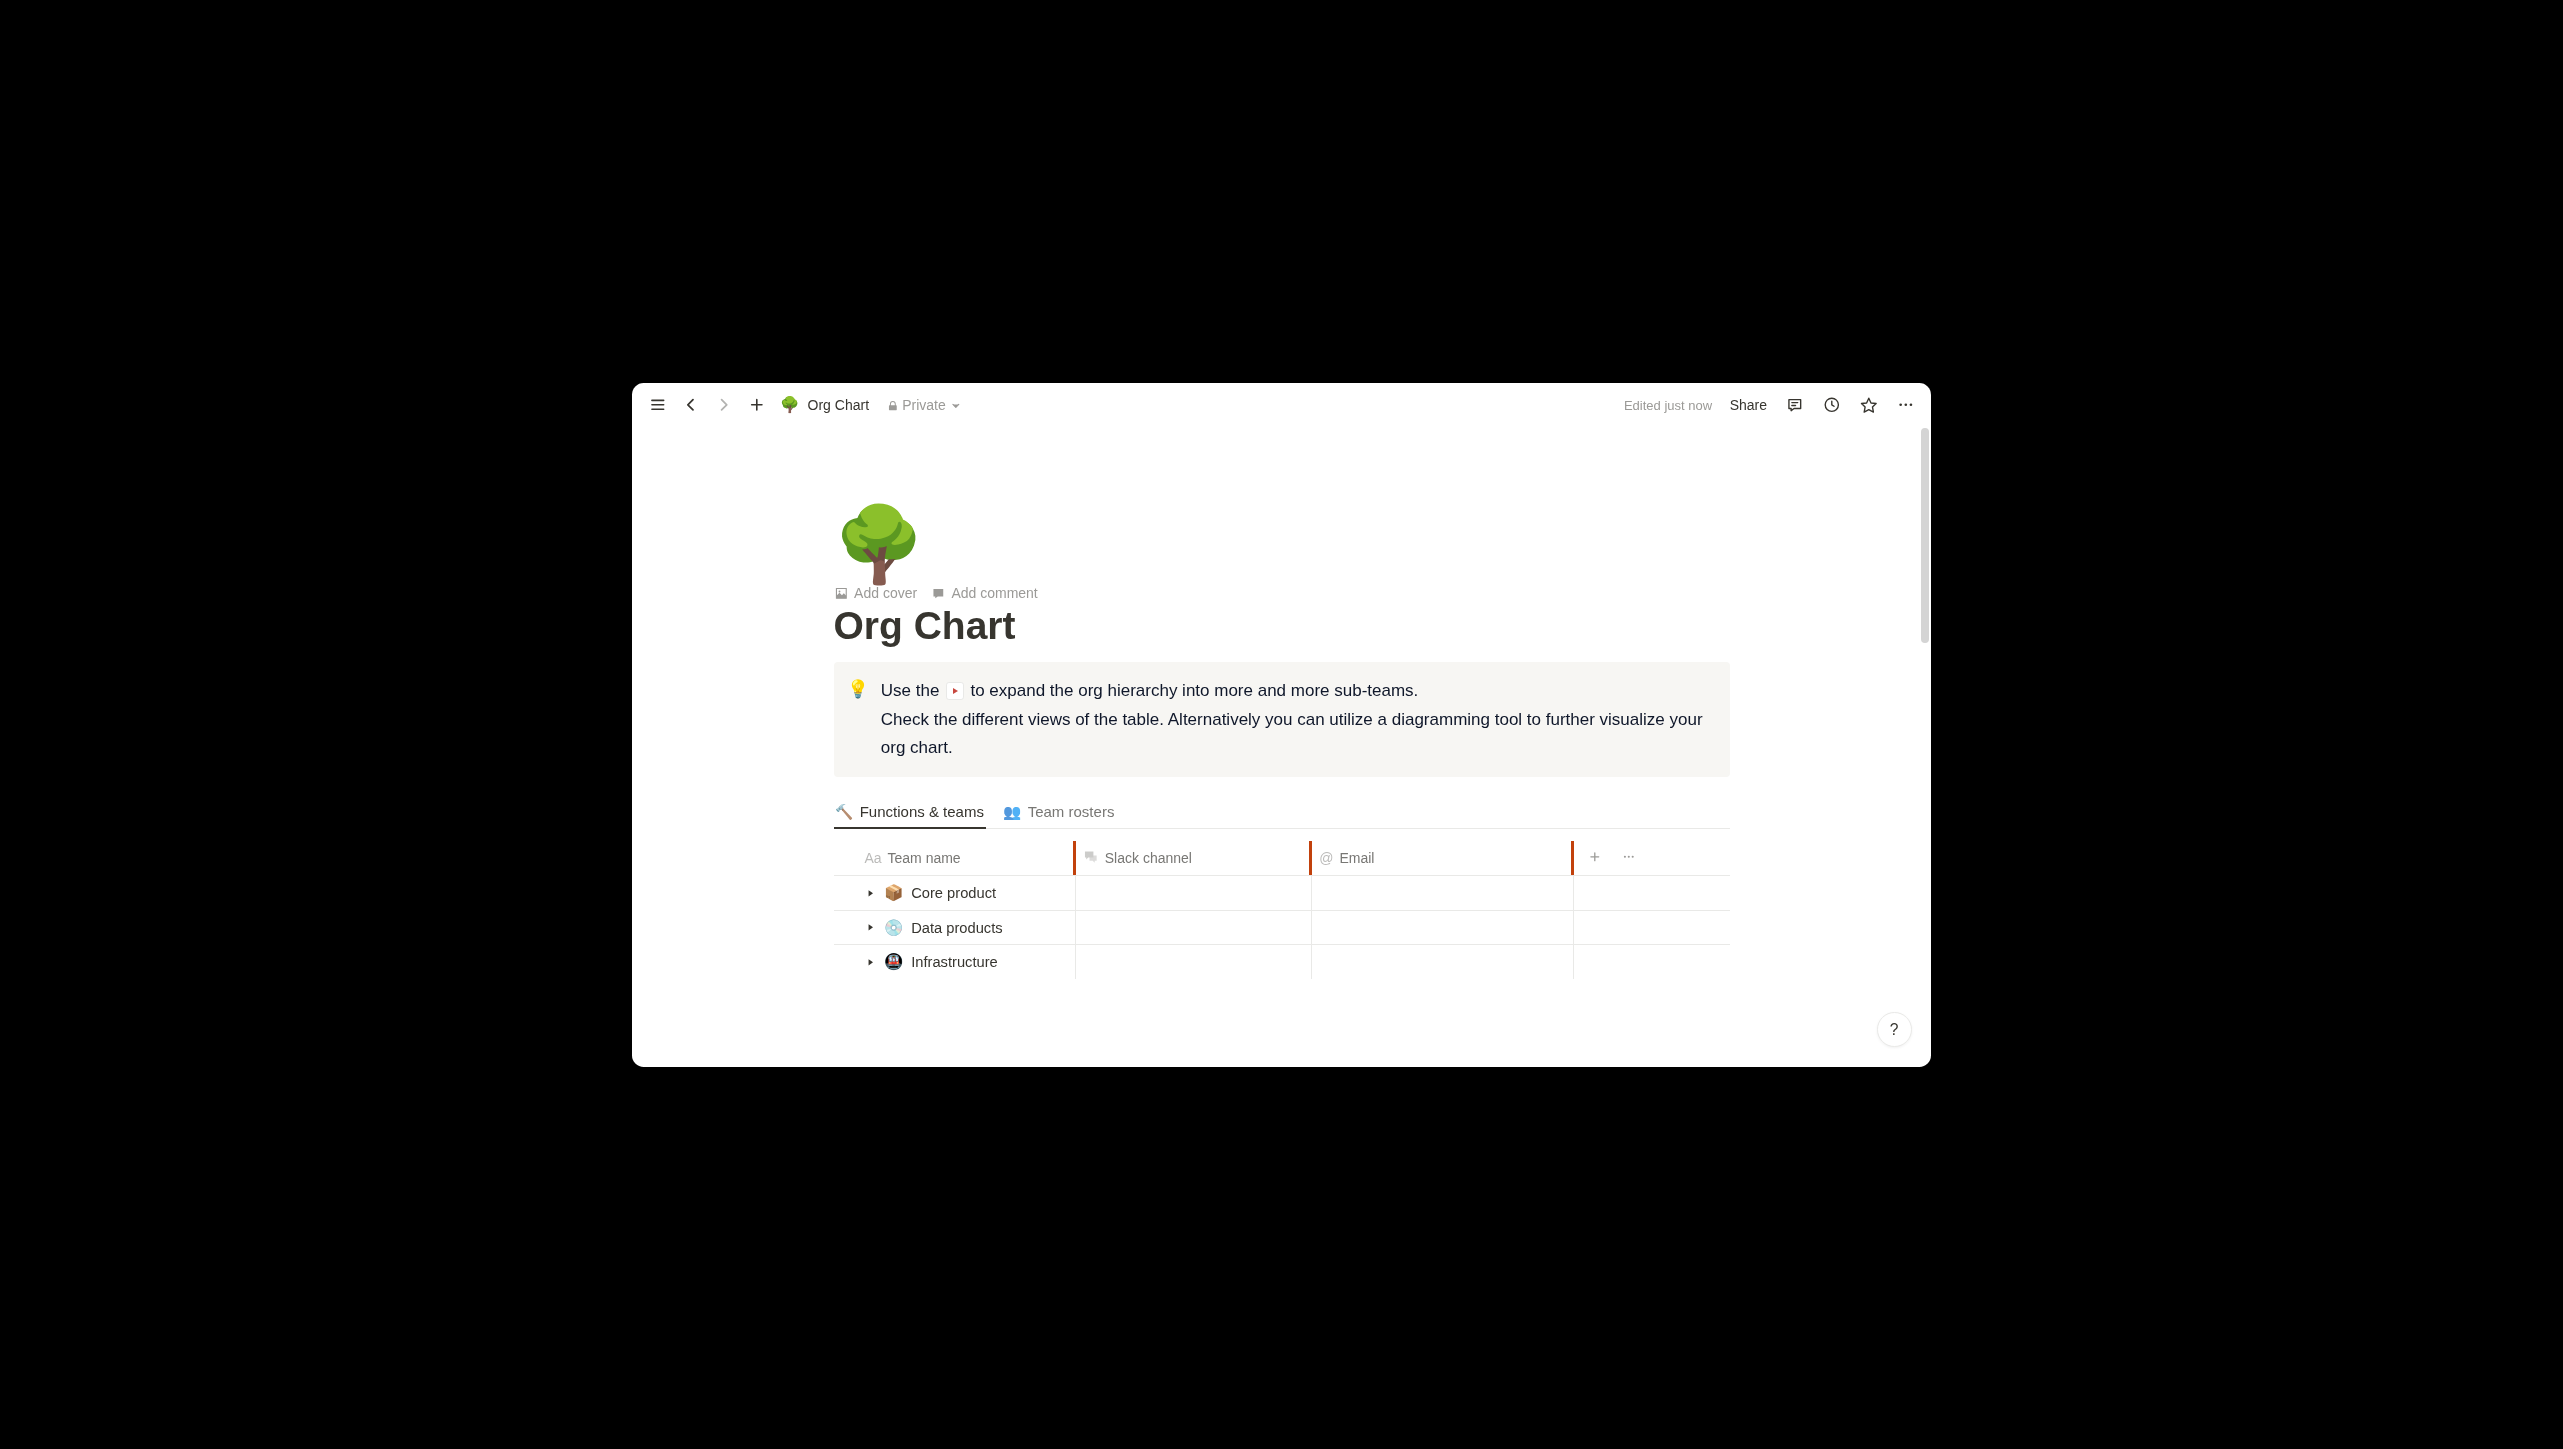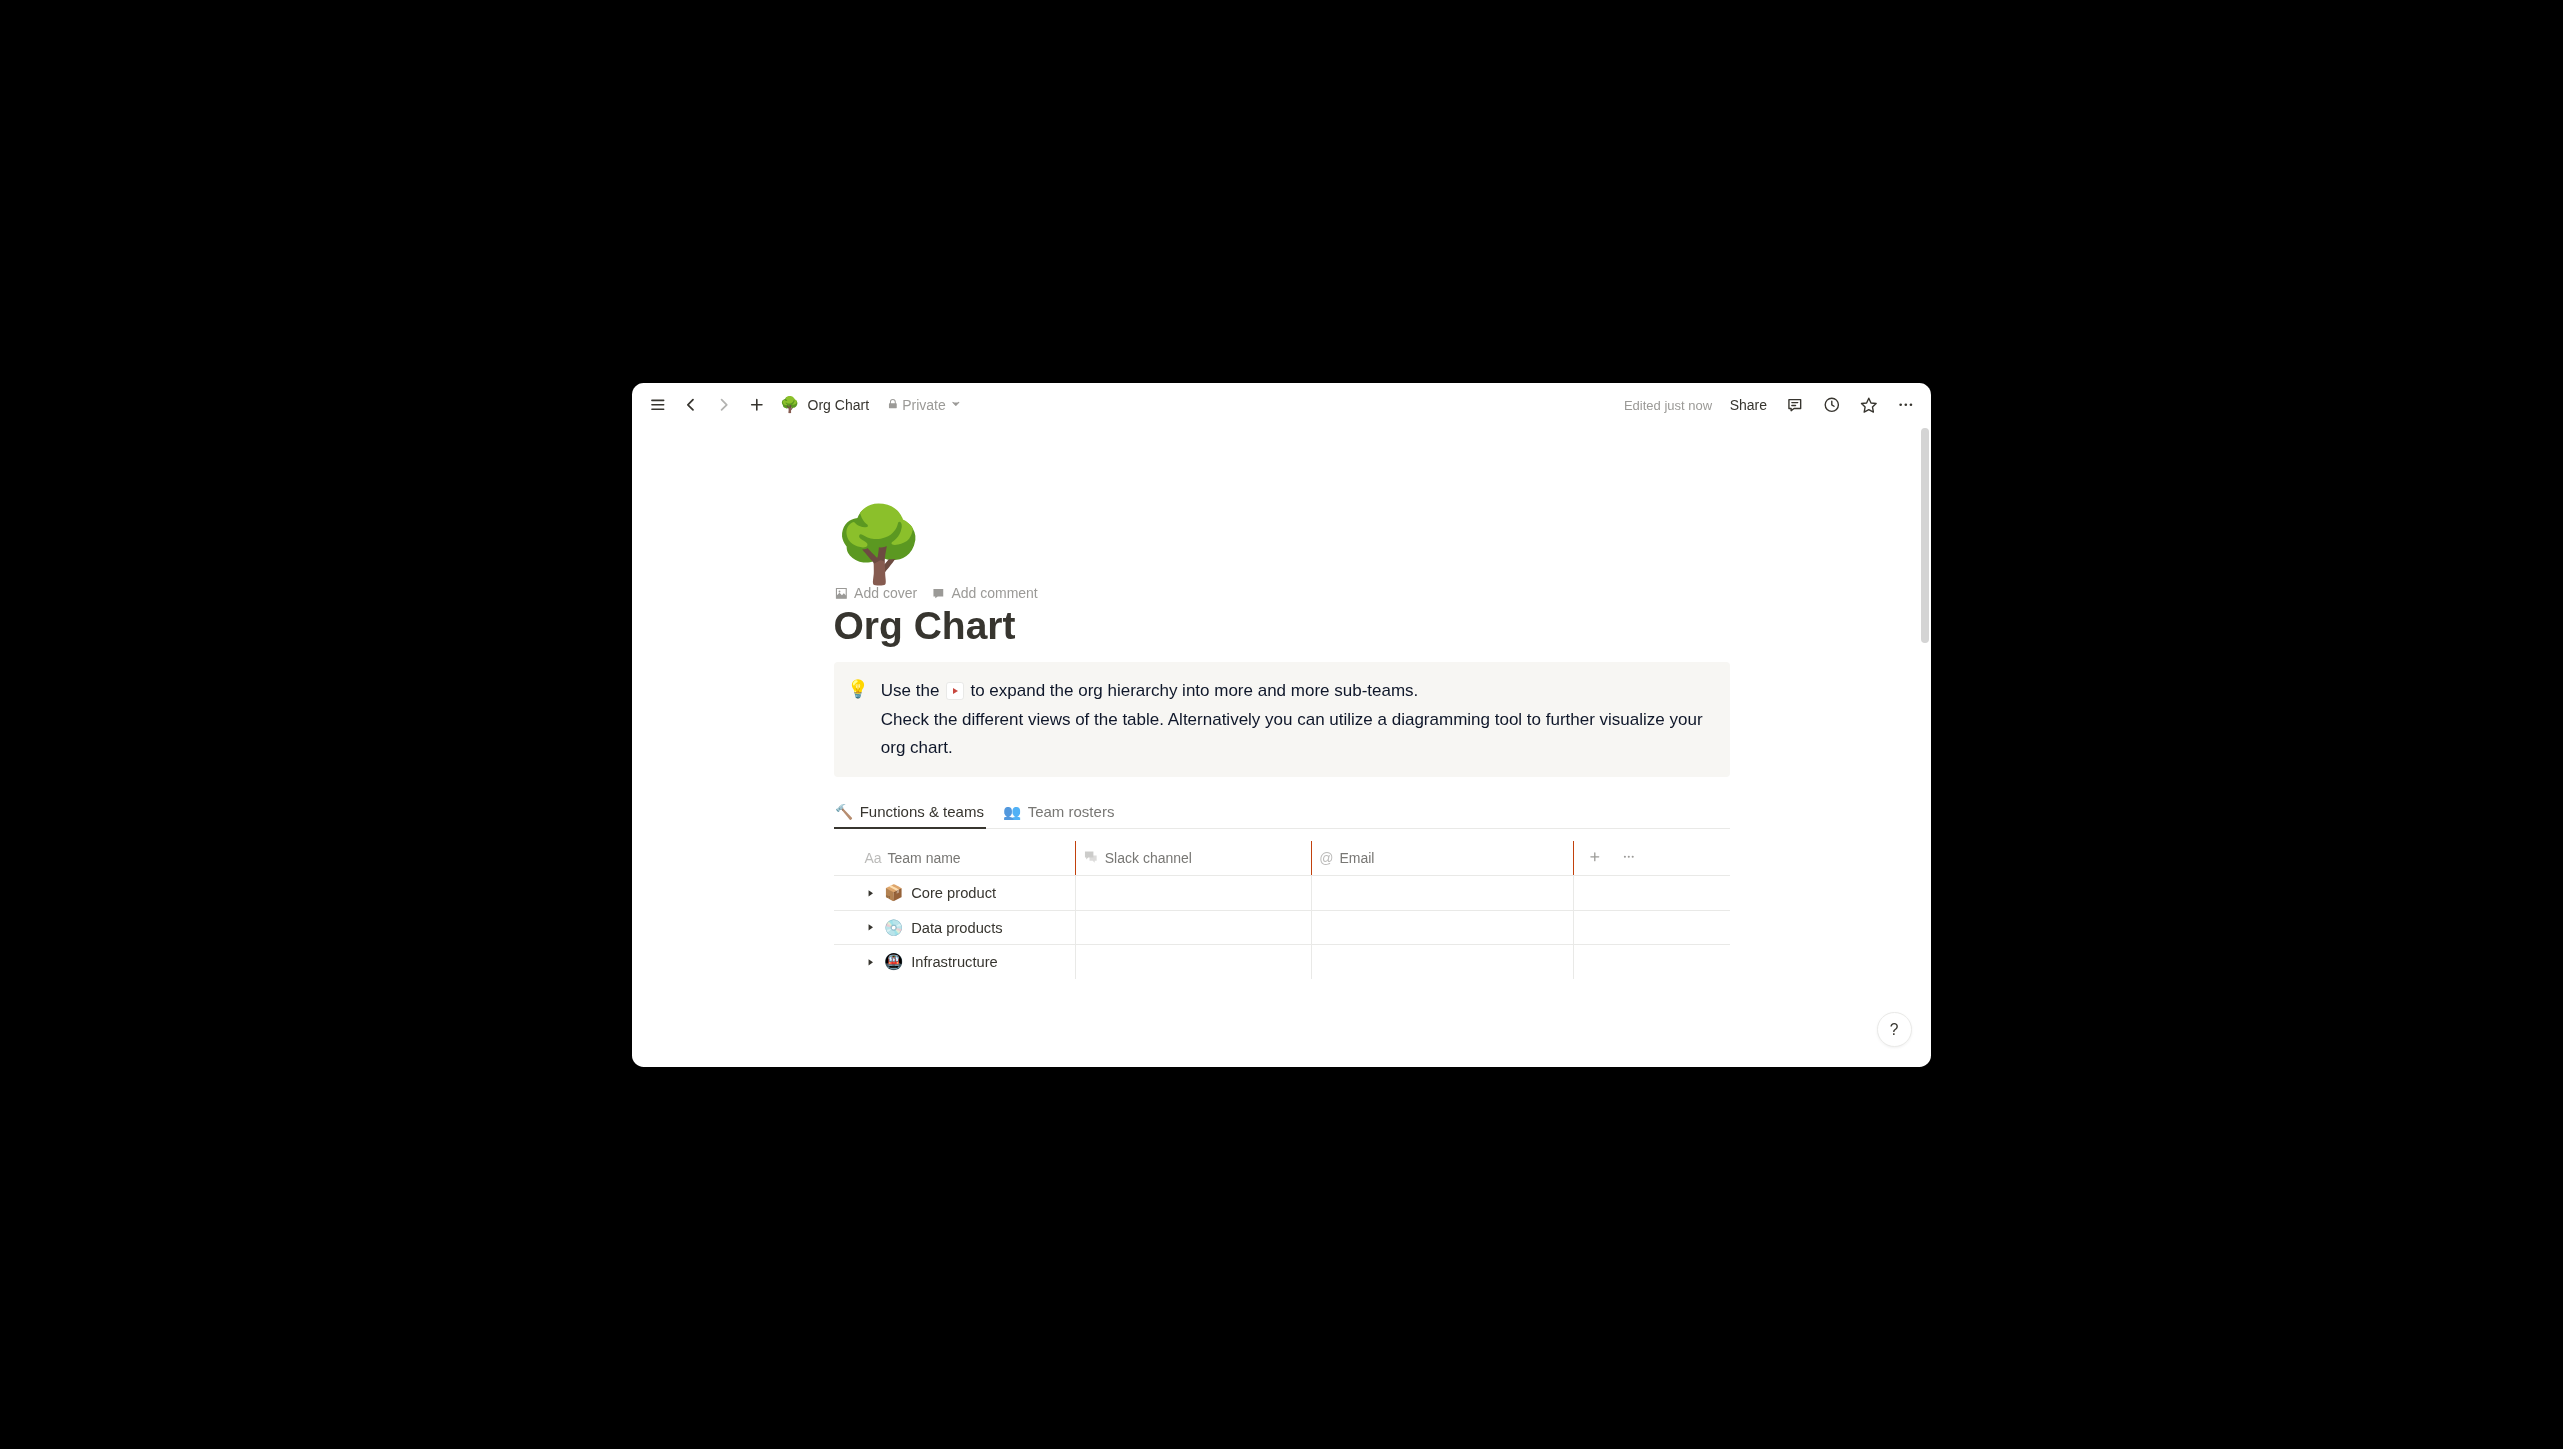--- a/index.html
+++ b/index.html
@@ -68,21 +68,21 @@
       align-items: center;
       gap: 7.8px;
       font-size: 14px;
       color: #37352f;
     }
     .breadcrumb-emoji {
       font-size: 15.6px;
     }
     .privacy {
       display: flex;
-      align-items: flex-start;
+      align-items: flex-end;
       gap: 3.9px;
       color: #9b9a97;
       font-size: 14px;
       margin-left: 3.9px;
     }
     .privacy svg {
       width: 11.7px;
       height: 13.7px;
       fill: #9b9a97;
     }
@@ -223,21 +223,21 @@
       display: flex;
       border-bottom: 1px solid #e9e9e7;
     }
     .table-col {
       padding: 7.8px;
       font-size: 14px;
       color: #787774;
       display: flex;
       align-items: center;
       gap: 5.9px;
-      border-right: 1px solid #c2410c;
+      border-right: 3px solid #c2410c;
     }
     .table-col:last-child {
       border-right: none;
     }
     .col-name { width: 242px; padding-left: 31px; }
     .col-slack { width: 236px; }
     .col-email { width: 262px; }
     .col-actions {
       border-right: none;
       display: flex;

